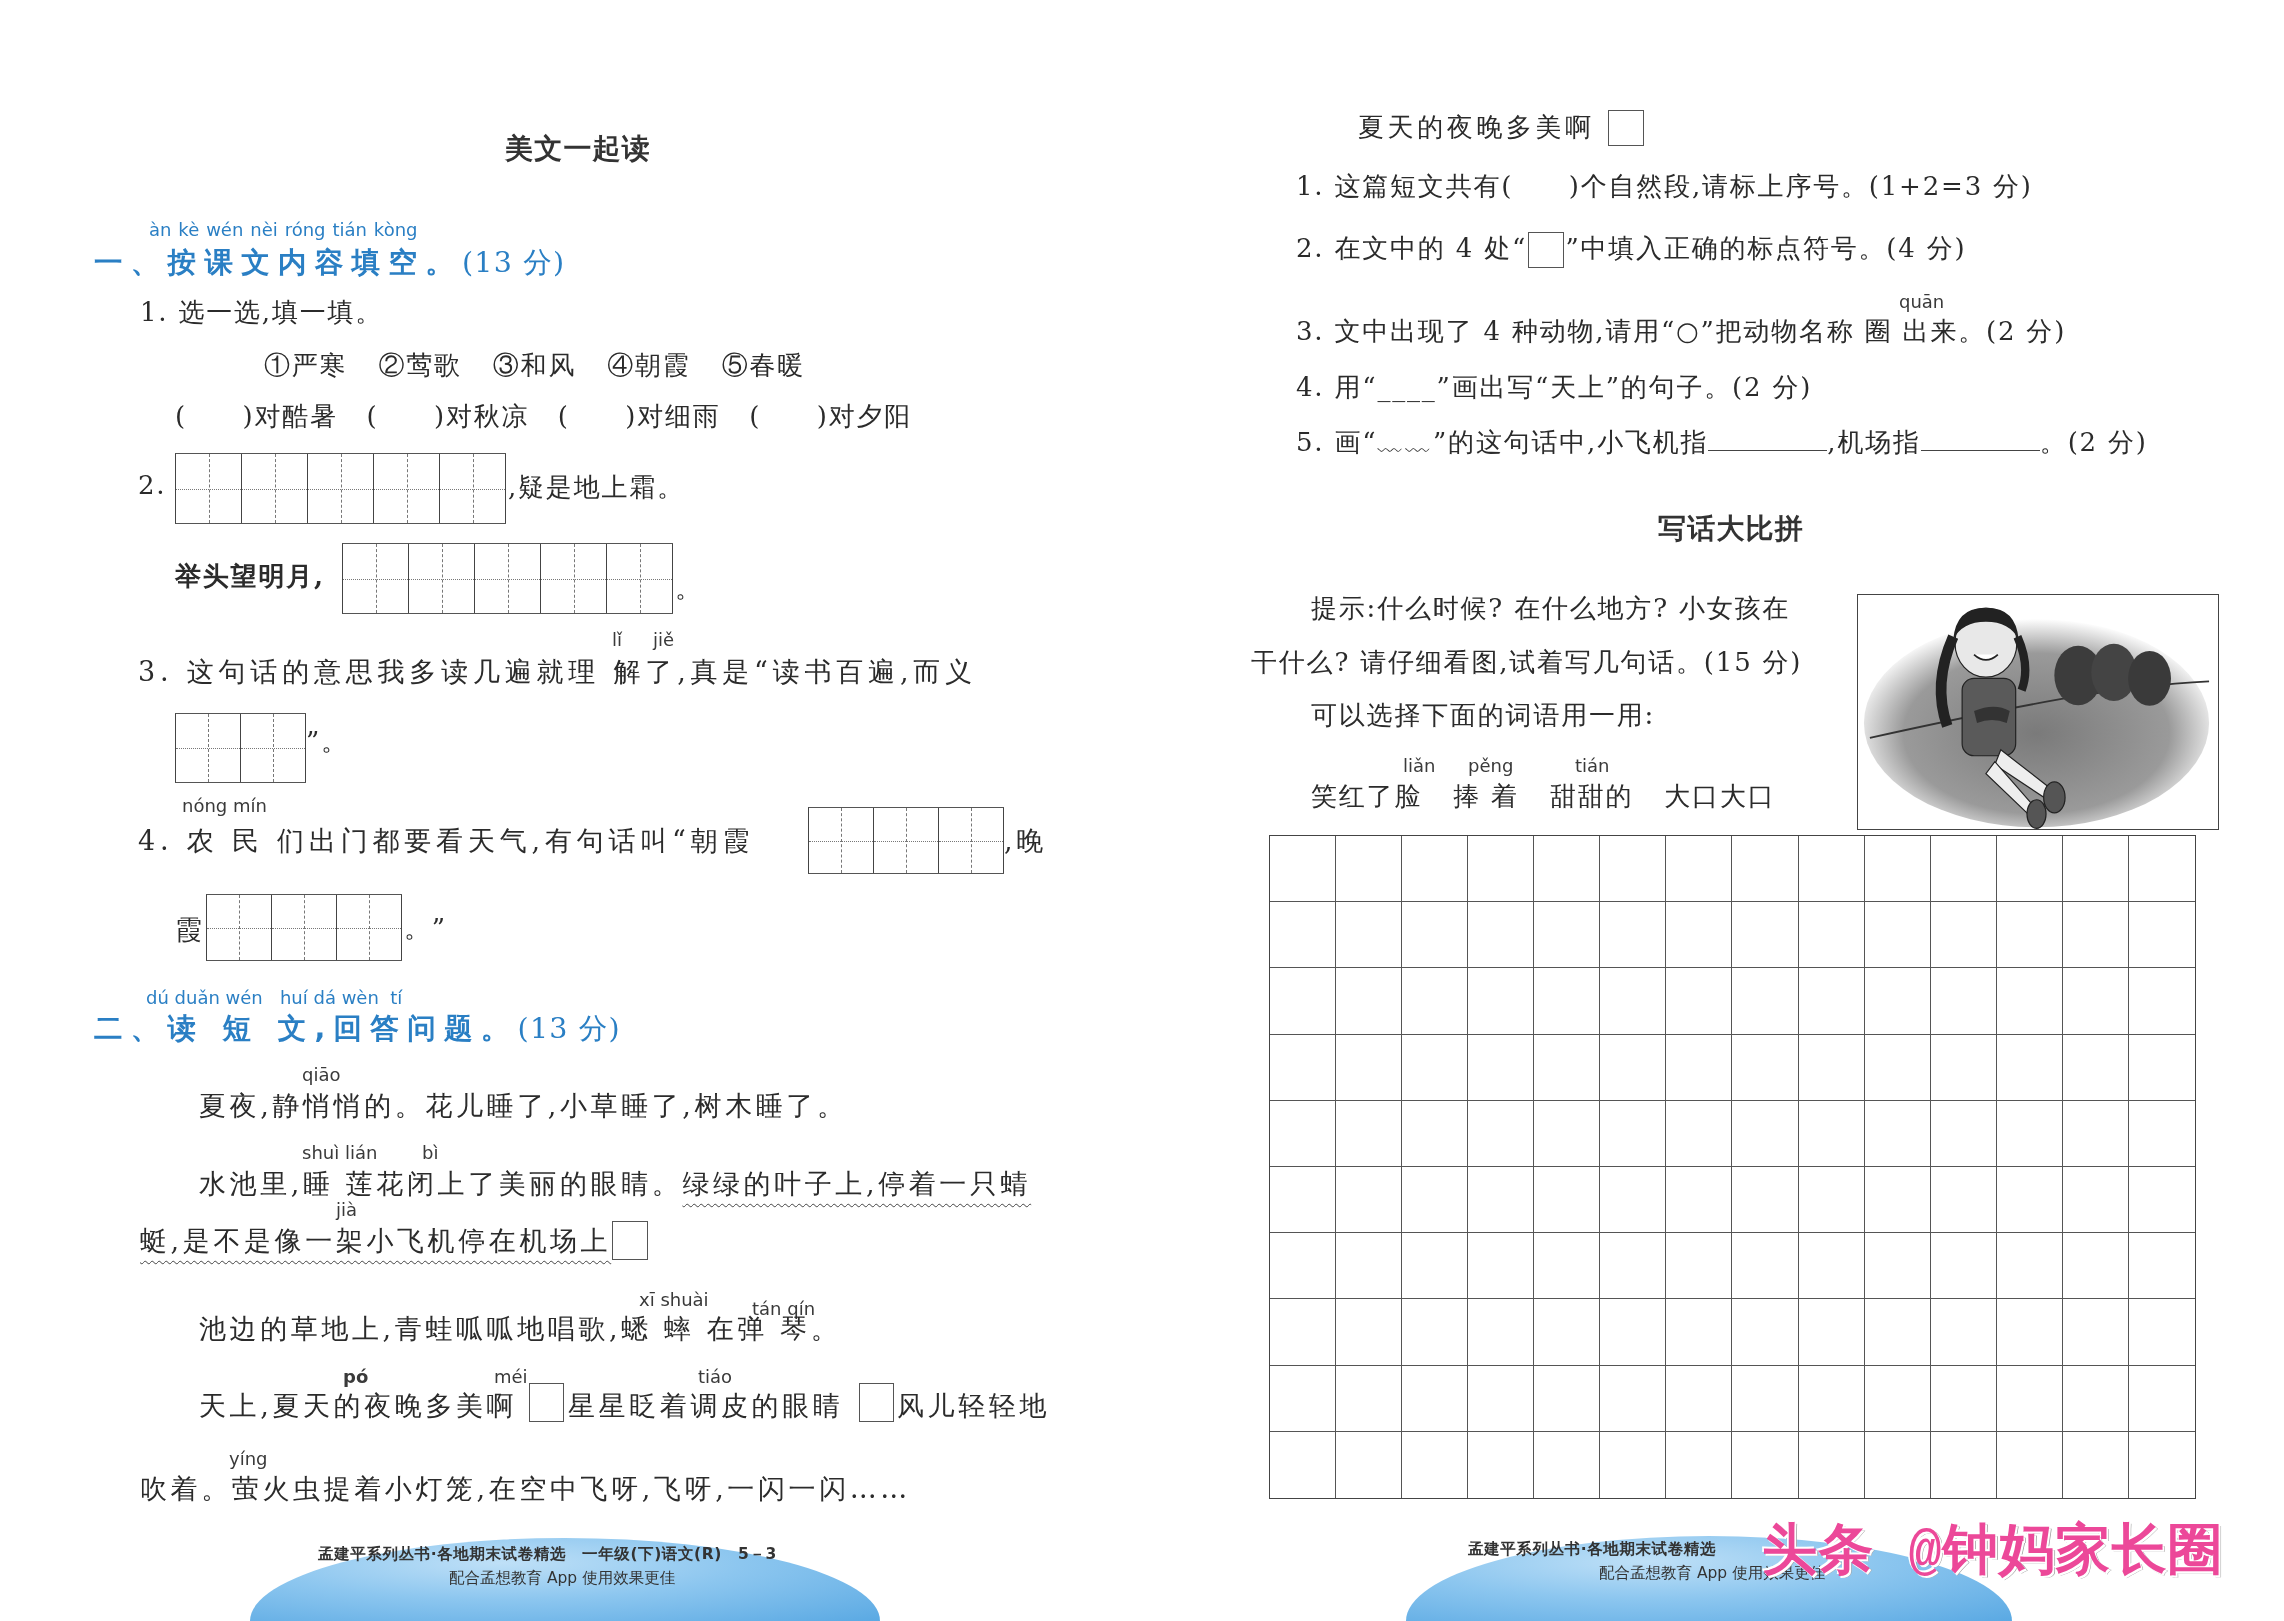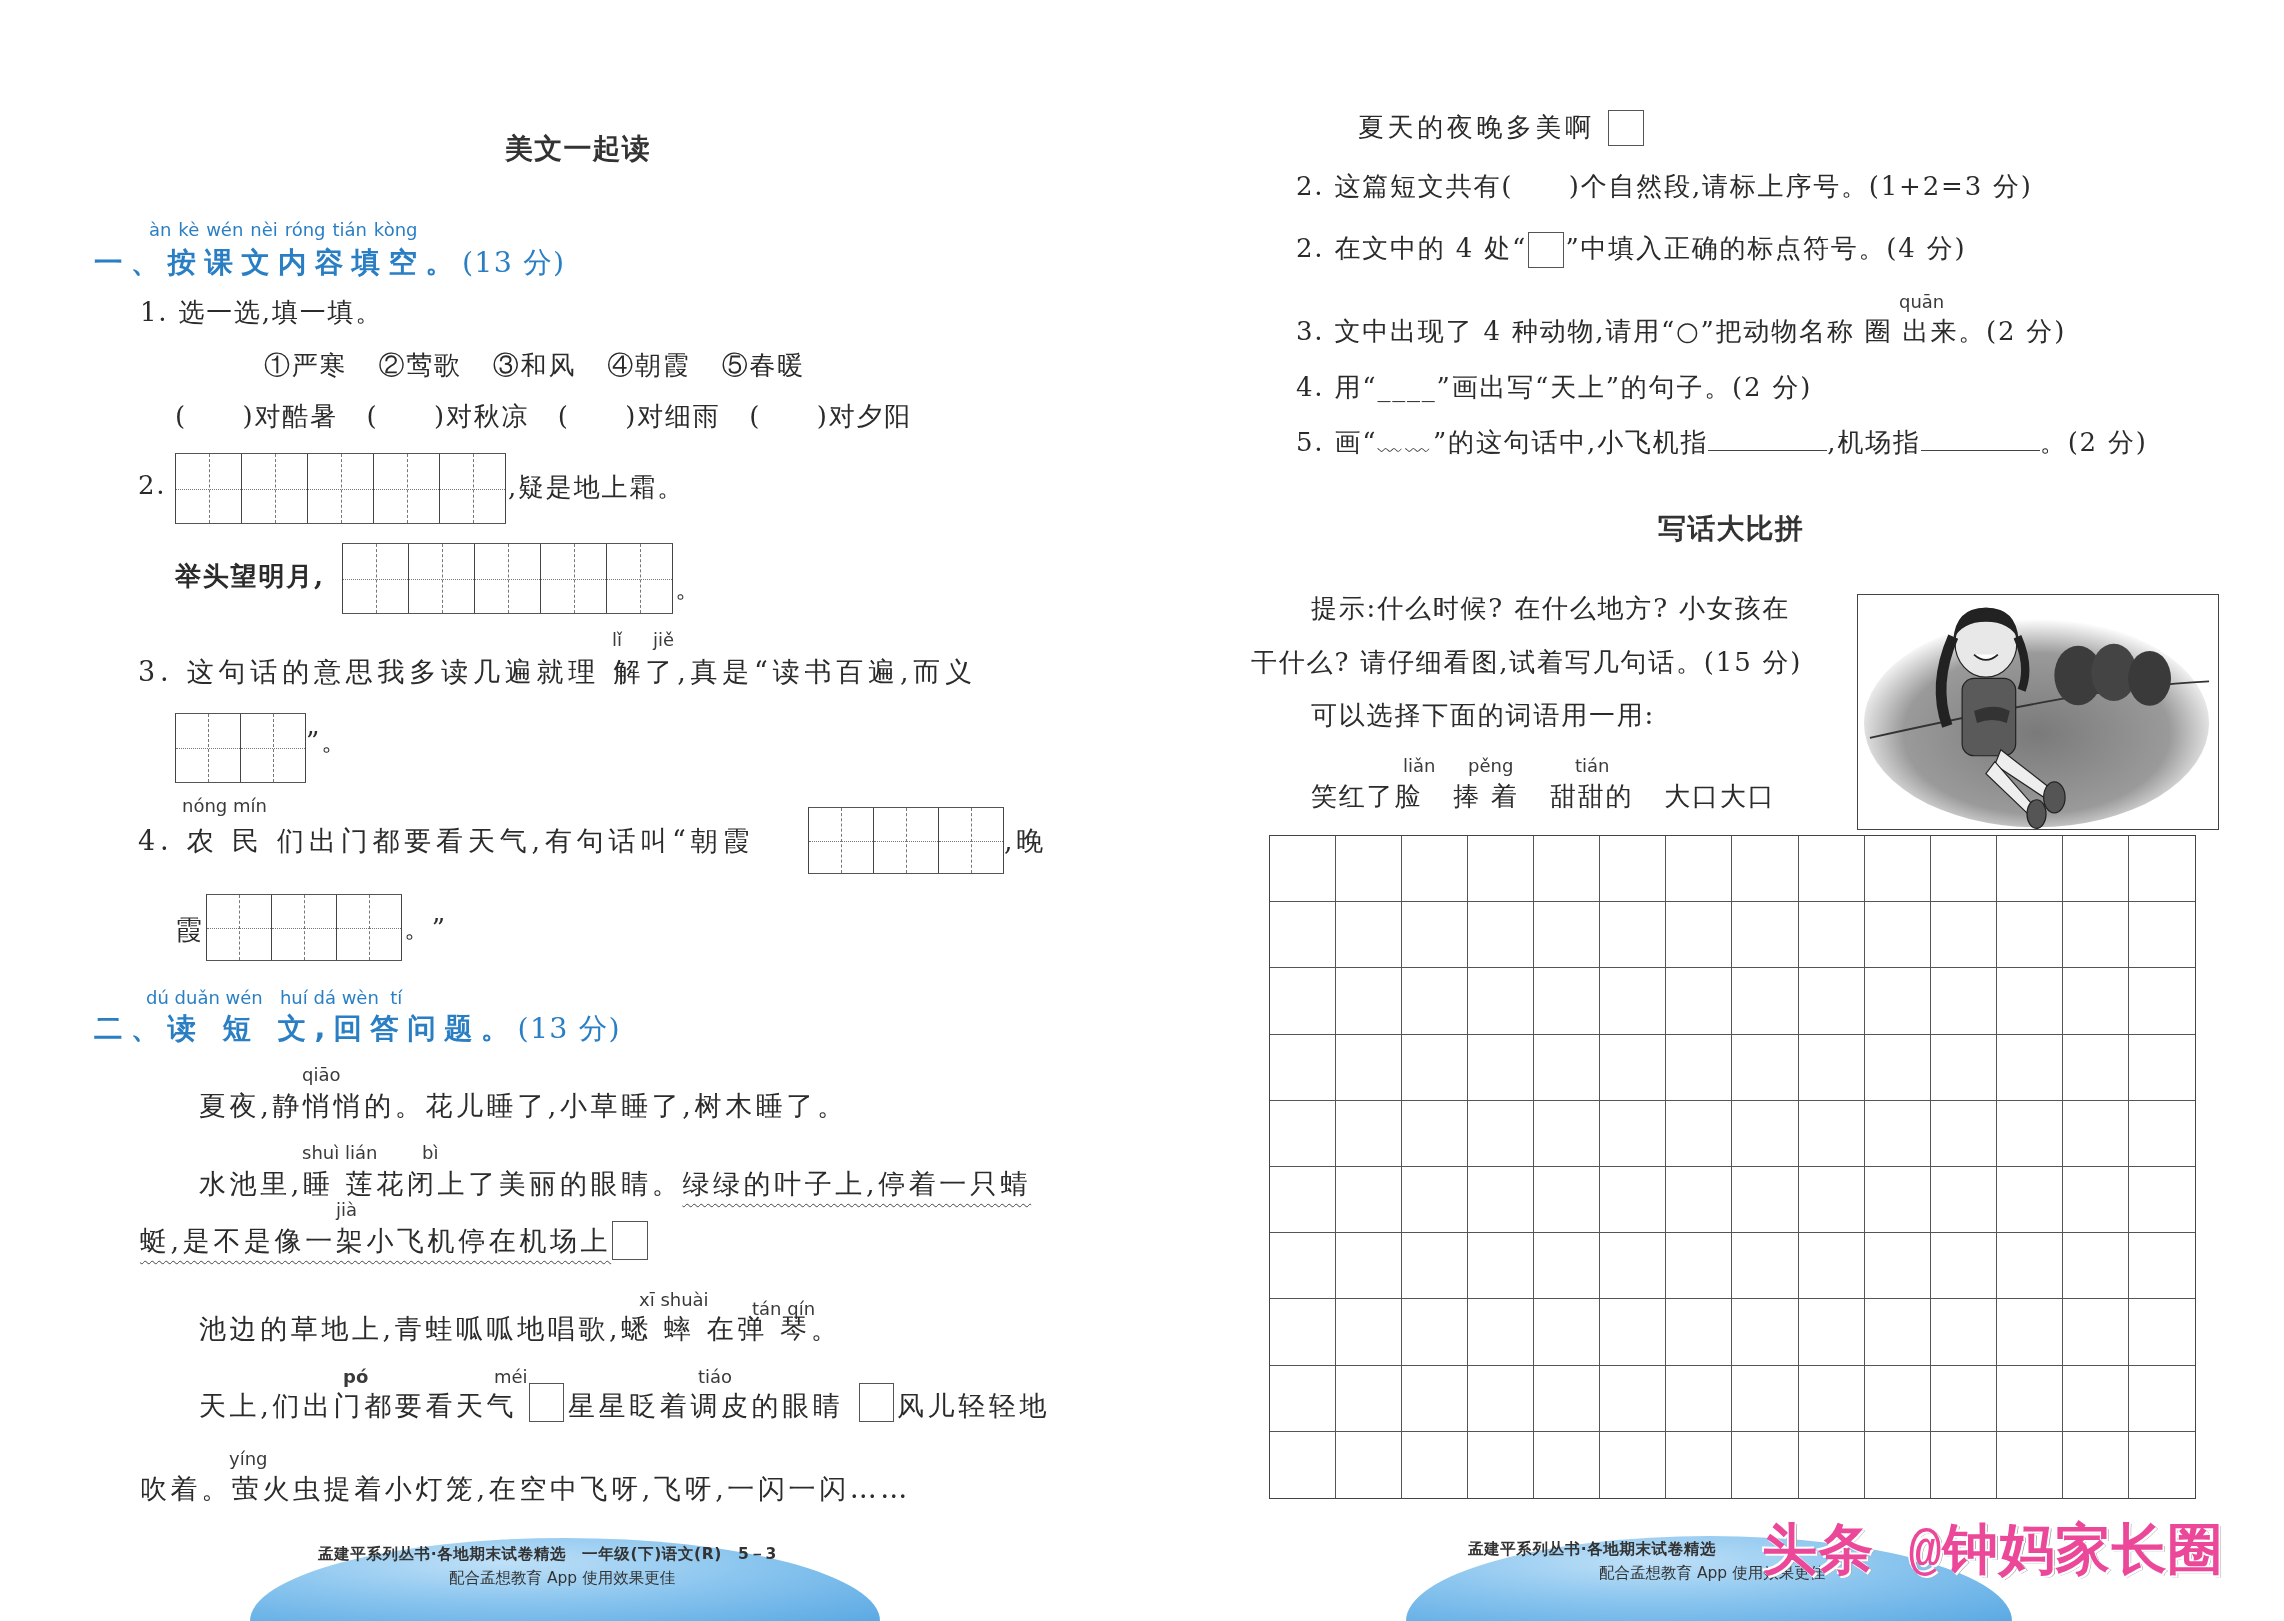--- a/index.html
+++ b/index.html
@@ -120,41 +120,41 @@
   </div>
   <div class="box" style="left:612px; top:1221px; width:34px; height:37px;"></div>
 
   <div class="abs pinyin" style="left:639px; top:1289px;">xī shuài</div>
   <div class="abs pinyin" style="left:752px; top:1298px;">tán qín</div>
   <div class="abs txt" style="left:199px; top:1311px;">池边的草地上,青蛙呱呱地唱歌,蟋 蟀 在弹 琴。</div>
 
   <div class="abs pinyin" style="left:343px; top:1366px;font-weight:bold;">pó</div>
   <div class="abs pinyin" style="left:494px; top:1366px;">méi</div>
   <div class="abs pinyin" style="left:698px; top:1366px;">tiáo</div>
-  <div class="abs txt" style="left:199px; top:1388px;">天上,们出门都要看天气</div>
+  <div class="abs txt" style="left:199px; top:1388px;">天上,夏天的夜晚多美啊</div>
   <div class="box" style="left:529px; top:1383px; width:33px; height:37px;"></div>
   <div class="abs txt" style="left:568px; top:1388px;">星星眨着调皮的眼睛</div>
   <div class="box" style="left:859px; top:1383px; width:33px; height:37px;"></div>
   <div class="abs txt" style="left:897px; top:1388px;">风儿轻轻地</div>
 
   <div class="abs pinyin" style="left:229px; top:1448px;">yíng</div>
   <div class="abs txt" style="left:140px; top:1471px;">吹着。萤火虫提着小灯笼,在空中飞呀,飞呀,一闪一闪……</div>
 
   <div class="footer-mound" style="left:250px; top:1538px; width:630px; height:83px;"></div>
   <div class="abs footer-line1" style="left:318px; top:1544px;">孟建平系列丛书·各地期末试卷精选　一年级(下)语文(R)　5－3</div>
   <div class="abs footer-line2" style="left:449px; top:1568px;">配合孟想教育 App 使用效果更佳</div>
 </div>
 
 <div>
 
   <div class="abs txt" style="left:1358px; top:110px; font-size:26px;">夏天的夜晚多美啊</div>
   <div class="box" style="left:1608px; top:110px; width:34px; height:34px;"></div>
 
   <div class="abs txt-s" style="left:1296px; top:169px;">
-    <span>2. 这篇短文共有(　　)个自然段,请标上序号。</span><span>(1+2=3 分)</span>
+    <span>1. 这篇短文共有(　　)个自然段,请标上序号。</span><span>(1+2=3 分)</span>
   </div>
 
   <div class="abs txt-s" style="left:1296px; top:231px;">
     <span>2. 在文中的 4 处“</span><span style="display:inline-block; width:34px; height:34px; border:1.2px solid #555; vertical-align:middle; margin:0 1.2px;"></span><span>”中填入正确的标点符号。</span><span>(4 分)</span>
   </div>
 
   <div class="abs pinyin" style="left:1899px; top:291px;">quān</div>
   <div class="abs txt-s" style="left:1296px; top:314px;">
     <span>3. 文中出现了 4 种动物,请用“○”把动物名称 圈 出来。</span><span>(2 分)</span>
   </div>

